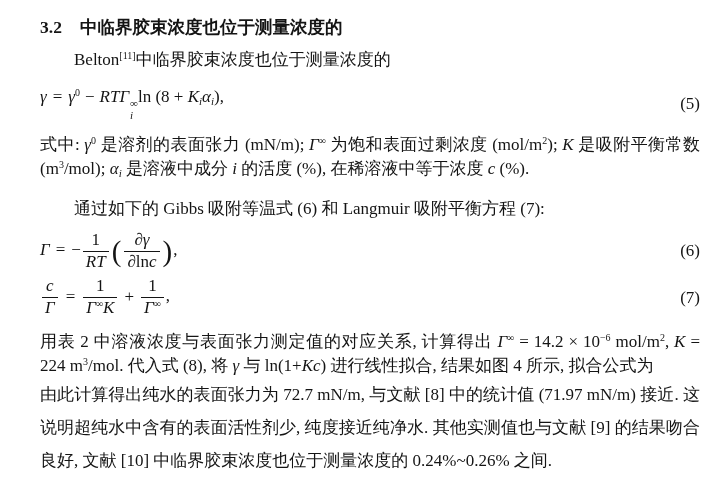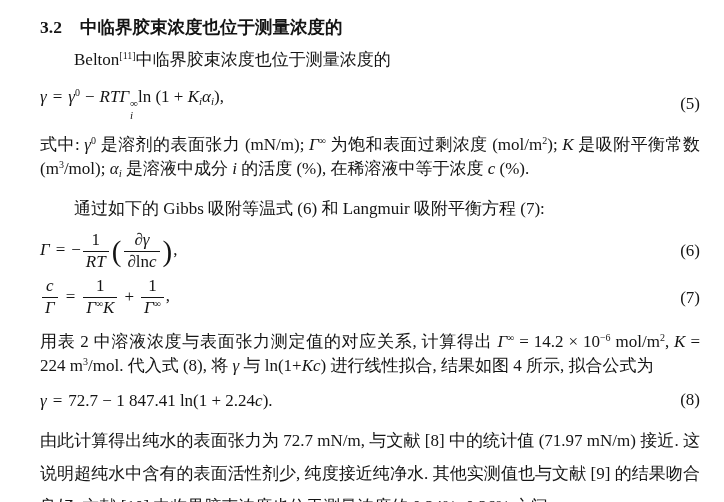--- a/index.html
+++ b/index.html
@@ -37,21 +37,21 @@
   <h2 class="heading">
       <span>3.2</span>
       <span>中临界胶束浓度也位于测量浓度的</span>
     </h2>
 
   <p class="para indent"><span>Belton</span><span class="sup">[11]</span><span>中临界胶束浓度也位于测量浓度的</span></p>
 
   <div class="equation eq5m"><span class="it">γ</span><span class="rel">=</span><span class="it">γ</span><span class="sup">0</span><span class="op">−</span><span class="it">RT</span><span class="it">Γ</span><span class="stack">
         <span>∞</span>
         <span class="it">i</span>
-      </span><span>ln (1 + </span><span class="it">K</span><span class="sub it">i</span><span class="it">α</span><span class="sub it">i</span><span>),</span><span class="eqnum">(5)</span></div>
+      </span><span>ln (8 + </span><span class="it">K</span><span class="sub it">i</span><span class="it">α</span><span class="sub it">i</span><span>),</span><span class="eqnum">(5)</span></div>
 
   <p class="para"><span>式中: </span><span class="it">γ</span><span class="sup">0</span><span> 是溶剂的表面张力 (mN/m); </span><span class="it">Γ</span><span class="sup">∞</span><span> 为饱和表面过剩浓度 (mol/m</span><span class="sup">2</span><span>); </span><span class="it">K</span><span> 是吸附平衡常数 (m</span><span class="sup">3</span><span>/mol); </span><span class="it">α</span><span class="sub it">i</span><span> 是溶液中成分 </span><span class="it">i</span><span> 的活度 (%), 在稀溶液中等于浓度 </span><span class="it">c</span><span> (%).</span></p>
 
   <p class="para indent mt"><span>通过如下的 Gibbs 吸附等温式 (6) 和 Langmuir 吸附平衡方程 (7):</span></p>
 
   <div class="equation eq6m"><span class="it">Γ</span><span class="rel">=</span><span>−</span><span class="frac">
         <span class="fnum">1</span>
         <span class="fden it">RT</span>
       </span><span class="bigp">(</span><span class="frac">
         <span class="fnum it">∂γ</span>
@@ -64,17 +64,16 @@
       </span><span class="rel">=</span><span class="frac">
         <span class="fnum">1</span>
         <span class="fden"><span class="it">Γ</span><span class="sup">∞</span><span class="it">K</span></span>
       </span><span class="op">+</span><span class="frac">
         <span class="fnum">1</span>
         <span class="fden"><span class="it">Γ</span><span class="sup">∞</span></span>
       </span><span>,</span><span class="eqnum">(7)</span></div>
 
   <p class="para"><span>用表 2 中溶液浓度与表面张力测定值的对应关系, 计算得出 </span><span class="it">Γ</span><span class="sup">∞</span><span> = 14.2 × 10</span><span class="sup">−6</span><span> mol/m</span><span class="sup">2</span><span>, </span><span class="it">K</span><span> = 224 m</span><span class="sup">3</span><span>/mol. 代入式 (8), 将 </span><span class="it">γ</span><span> 与 ln(1+</span><span class="it">Kc</span><span>) 进行线性拟合, 结果如图 4 所示, 拟合公式为</span></p>
 
-  <div class="equation eq8m"><span class="it">γ</span><span class="rel">=</span><span>72.7 − 1 847.41 ln(1 + 2.24</span><span class="it">c</span><span>).</span><span class="eqnum">(8)</span></div>
 
   <p class="para result"><span>由此计算得出纯水的表面张力为 72.7 mN/m, 与文献 [8] 中的统计值 (71.97 mN/m) 接近. 这说明超纯水中含有的表面活性剂少, 纯度接近纯净水. 其他实测值也与文献 [9] 的结果吻合良好, 文献 [10] 中临界胶束浓度也位于测量浓度的 0.24%~0.26% 之间.</span></p>
 
 </div>
 
 </body></html>

